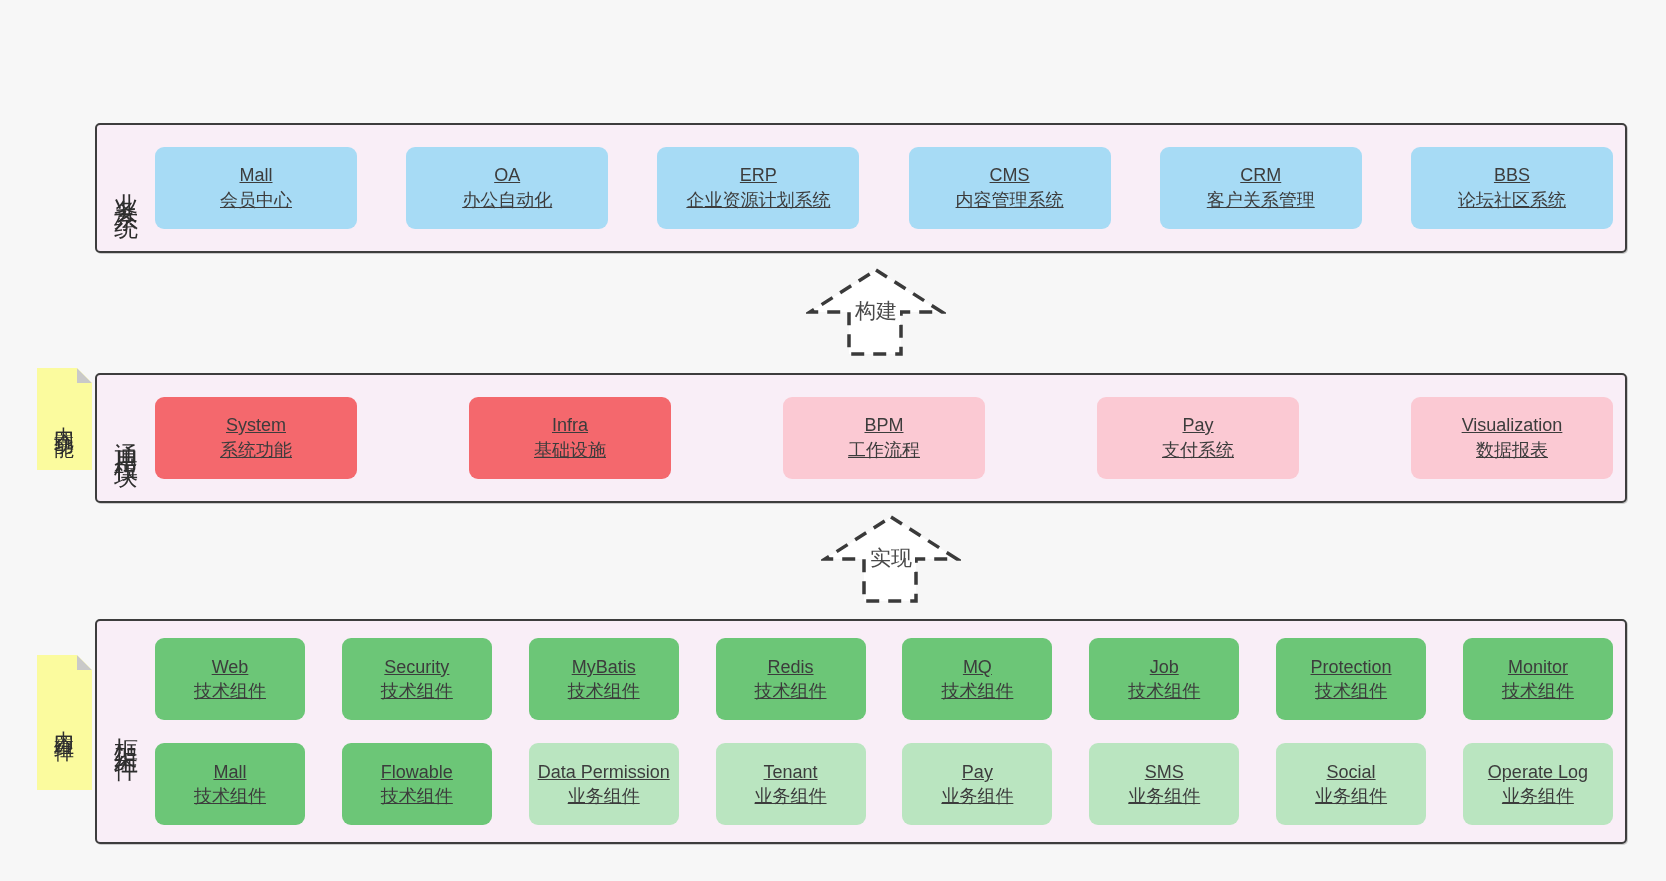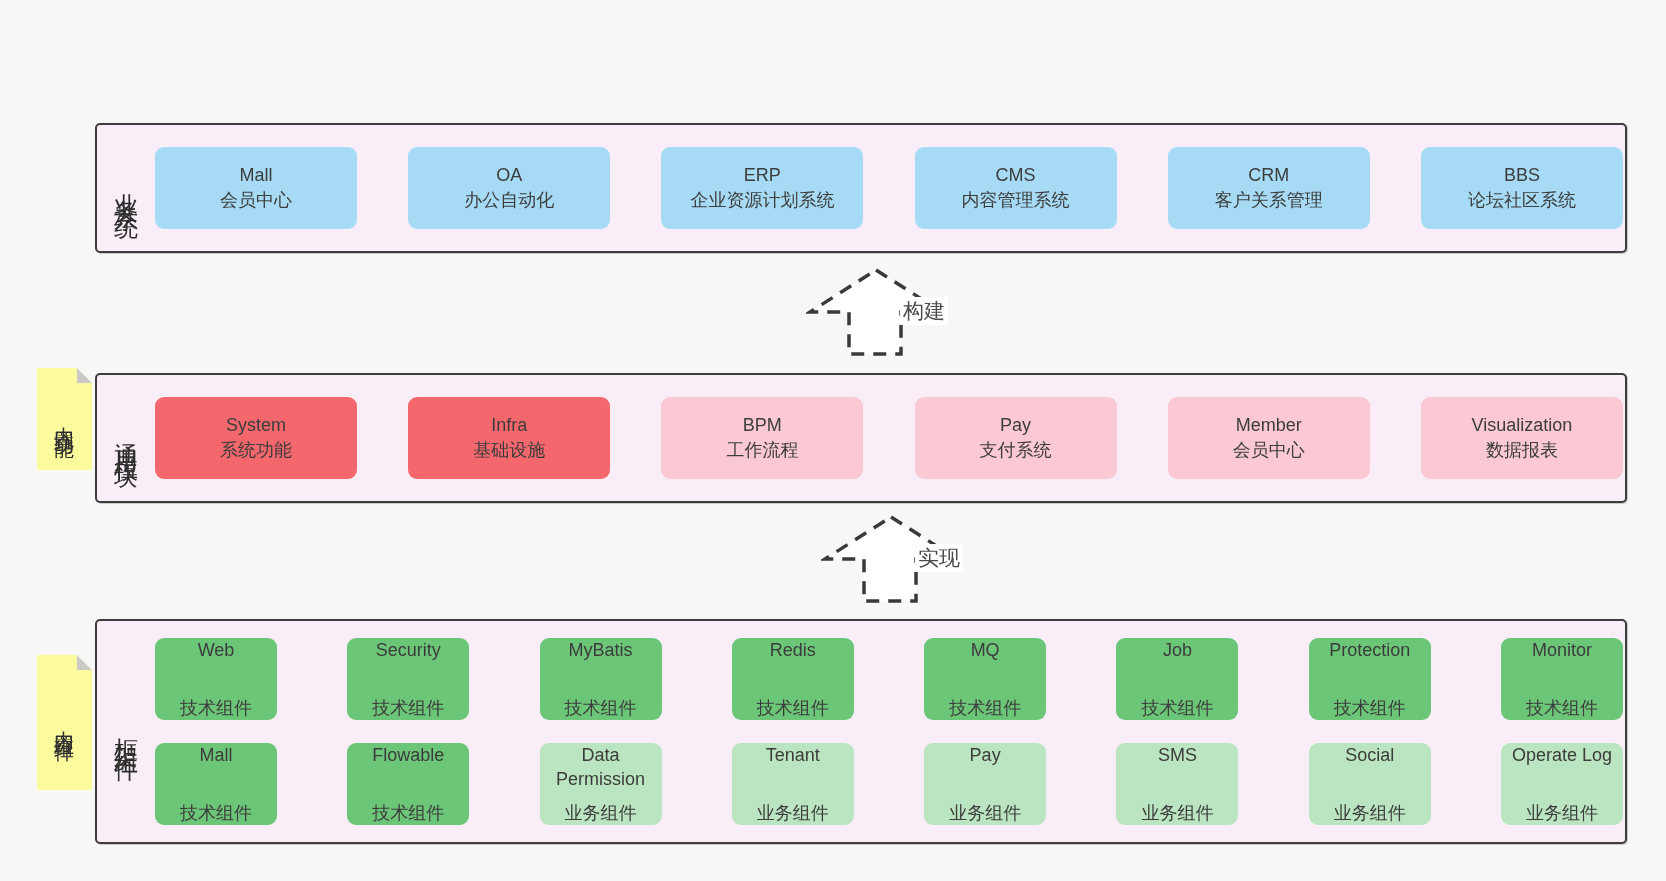--- a/index.html
+++ b/index.html
@@ -19,42 +19,42 @@
     box-shadow:1px 1px 0 rgba(0,0,0,0.18);
   }
   .band-1 { top:123px; height:130px; }
   .band-2 { top:373px; height:130px; }
   .band-3 { top:619px; height:225px; }
   .band-label-wrap { flex:0 0 58px; display:flex; align-items:center; justify-content:center; }
   .vtext {
     writing-mode:vertical-rl; text-orientation:upright;
     font-size:24px; letter-spacing:7px; color:#2e2e2e; line-height:1;
   }
-  .rows { flex:1; display:flex; flex-direction:column; justify-content:center; gap:23px; padding-right:2px; }
+  .rows { flex:1; display:flex; flex-direction:column; justify-content:center; gap:23px; padding-right:12px;text-decoration:underline; }
   .box-row { display:flex; justify-content:space-between; }
   .box {
     height:82px; border-radius:9px; box-sizing:border-box; padding:0 6px;
     display:flex; flex-direction:column; align-items:center; justify-content:center;
     text-align:center; font-size:18px; line-height:25px; color:#3c3c3c;
   }
   .band-1 .box, .band-2 .box { width:202px; }
-  .band-3 .box { width:122px; line-height:24px;justify-content:space-between; }
+  .band-3 .box { width:150px; line-height:24px; }
   .v-blue        { background:var(--blue,#a7dbf5); }
   .v-red         { background:var(--red,#f4686d); }
   .v-pink        { background:var(--pink,#fbc9d3); }
   .v-green       { background:var(--green,#6cc677); }
   .v-green-light { background:var(--green-light,#bae5c0); }
   
   .arrow { position:absolute; width:140px; height:92px; }
   .arrow-1 { left:806px; top:266px; }
   .arrow-2 { left:821px; top:513px; }
   .arrow svg { position:absolute; inset:0; }
   .arrow-label {
     position:absolute; left:50%; top:31px; transform:translateX(-50%);
-    background:#ffffff; padding:0 3px; font-size:21px; color:#4a4a4a; white-space:nowrap;margin-left:48px;
+    background:#ffffff; padding:0 3px; font-size:21px; color:#4a4a4a; white-space:nowrap;
   }
   
   .sticky {
     position:absolute; left:37px; width:55px;
     background:var(--sticky,#fbfb9e);
     clip-path:polygon(0 0, calc(100% - 15px) 0, 100% 15px, 100% 100%, 0 100%);
     display:flex; align-items:center; justify-content:center;
   }
   .sticky::before {
     content:""; position:absolute; top:0; right:0; width:15px; height:15px;
@@ -134,24 +134,20 @@
           </div>
           <div class="box v-pink">
             <span>BPM</span>
             <span>工作流程</span>
           </div>
           <div class="box v-pink">
             <span>Pay</span>
             <span>支付系统</span>
           </div>
           <div class="box v-pink">
-            <span>Member</span>
-            <span>会员中心</span>
-          </div>
-          <div class="box v-pink">
             <span>Visualization</span>
             <span>数据报表</span>
           </div>
         </div>
       </div>
   </section>
 
   <div class="arrow arrow-2">
     <svg viewBox="0 0 140 92">
       <polygon points="70,4 136,46 95,46 95,88 43,88 43,46 4,46" fill="#ffffff" stroke="#3a3a3a" stroke-width="3.5" stroke-dasharray="13 9" stroke-linejoin="miter"></polygon>

